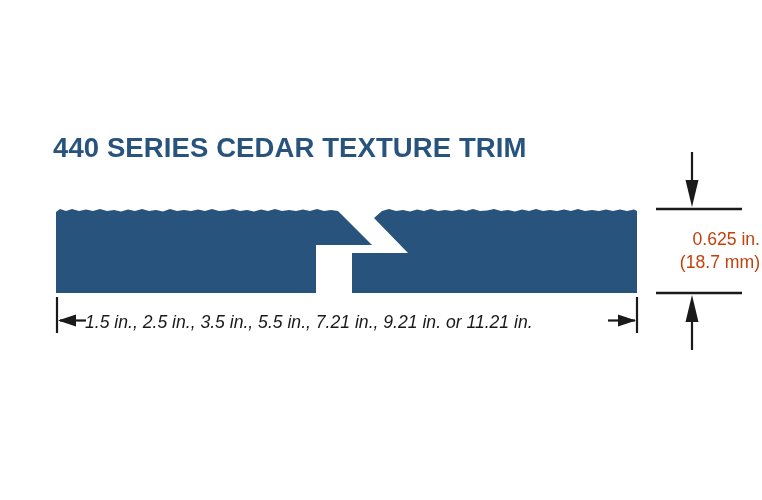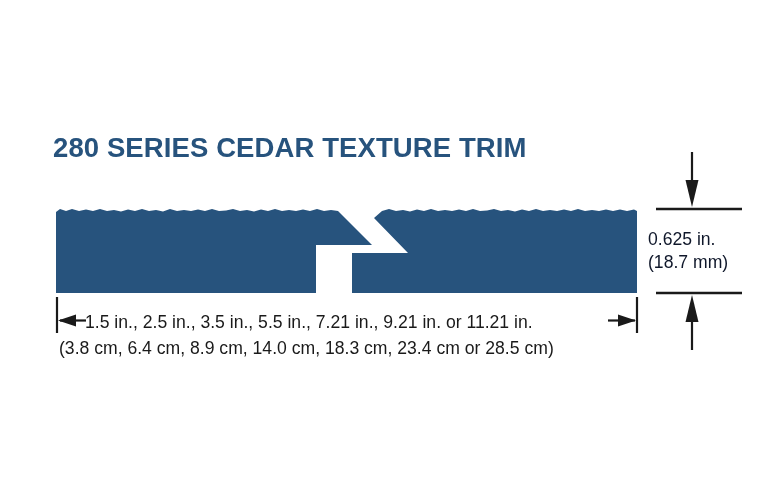--- a/index.html
+++ b/index.html
@@ -21,35 +21,35 @@
 
   svg.art{position:absolute;left:0;top:0;width:762px;height:500px;}
 
   .dimtext{
     position:absolute;
     color:#1a1a1a;
     font-size:17.6px;
     white-space:nowrap;
     line-height:1.25;
   }
-  #dim-inches{left:85px;top:312px;}
+  #dim-inches{left:85px;top:312px;font-style:italic;}
   #dim-cm{left:59px;top:338px;}
 
   .vdim{
     position:absolute;left:648px;top:228px;
-    width:112px;text-align:left;
-    color:#0f172a;font-size:17.6px;line-height:1.28;
+    width:112px;text-align:right;
+    color:#c2410c;font-size:17.6px;line-height:1.28;
   }
 </style>
 </head>
 <body>
 
 <div id="stage">
 
-  <div class="title">280 SERIES CEDAR TEXTURE TRIM</div>
+  <div class="title">440 SERIES CEDAR TEXTURE TRIM</div>
 
   <svg class="art" viewBox="0 0 762 500">
 
     <path fill="#27537D" d="M56,212 L60,209 L66,211 L72,209 L79,211 L86,209.5 L93,211 L100,209 L107,211 L114,210 L121,211.5 L128,209.5
          L135,211 L142,209 L149,211 L156,210 L163,211.5 L170,209 L177,211 L184,210 L191,211 L198,209.5 L205,211
          L212,209 L219,211 L226,210.5 L233,209 L240,211 L247,210 L254,211.5 L261,209.5 L268,211 L275,209 L282,211
          L289,210 L296,211 L303,209.5 L310,211 L317,209 L324,211 L331,210 L338,211
          L338,211 L372,245 L316,245 L316,293 L56,293 Z"></path>
 
     <path fill="#27537D" d="M382,211 L389,209 L396,211 L403,210 L410,211.5 L417,209.5 L424,211 L431,209 L438,211 L445,210
@@ -72,20 +72,19 @@
 
     <line x1="692" y1="152" x2="692" y2="190" stroke="#1a1a1a" stroke-width="2.2"></line>
     <polygon fill="#1a1a1a" points="692,207 685.5,180 698.5,180"></polygon>
 
     <line x1="692" y1="350" x2="692" y2="312" stroke="#1a1a1a" stroke-width="2.2"></line>
     <polygon fill="#1a1a1a" points="692,295 685.5,322 698.5,322"></polygon>
   </svg>
 
   <div class="dimtext" id="dim-inches">1.5 in., 2.5 in., 3.5 in., 5.5 in., 7.21 in., 9.21 in. or 11.21 in.</div>
 
-  <div class="dimtext" id="dim-cm">(3.8 cm, 6.4 cm, 8.9 cm, 14.0 cm, 18.3 cm, 23.4 cm or 28.5 cm)</div>
 
   <div class="vdim">
     <div>0.625 in.</div>
     <div>(18.7 mm)</div>
   </div>
 
 </div>
 
 </body></html>

